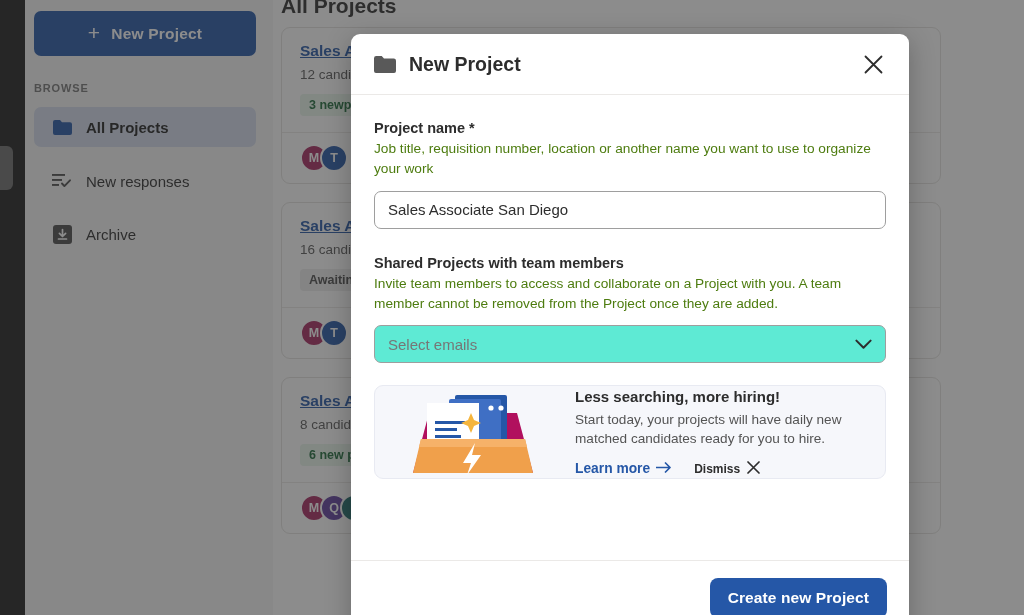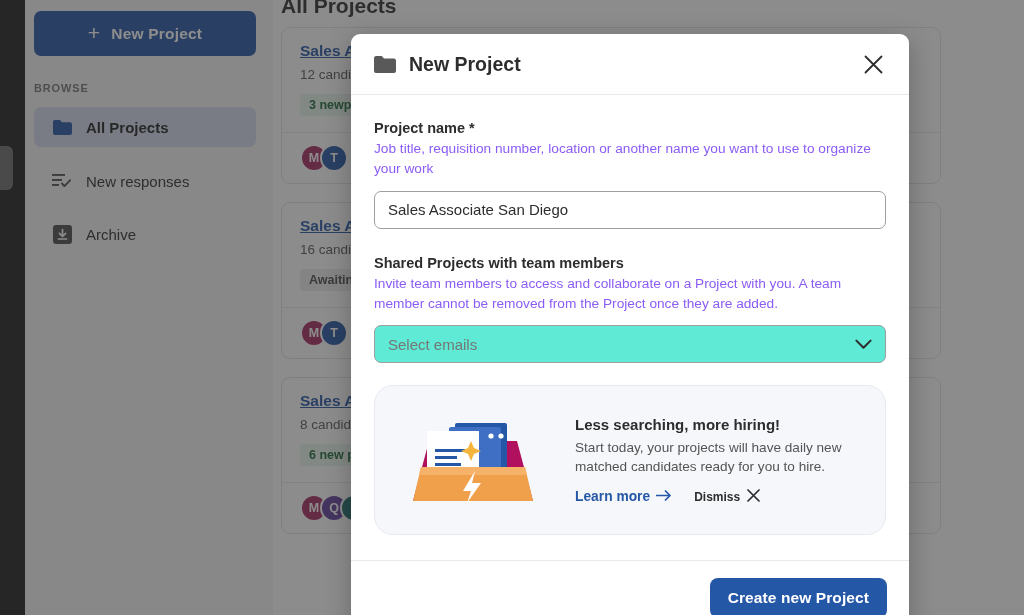--- a/index.html
+++ b/index.html
@@ -110,42 +110,42 @@
   .folder-ico { width:22px; height:17px; display:block; }
   .close-btn {
     margin-left:auto; width:30px; height:30px;
     display:flex; align-items:center; justify-content:center;
     color:#2d2d2d;
   }
 
   .modal-body { padding:25px 23px 0; flex:1 1 auto; }
   .field-label { font-size:14.5px; font-weight:bold; color:#2d2d2d; }
   .field-help {
-    font-size:13.7px; color:#8b5cf6; line-height:1.45;
+    font-size:13.7px; color:#4d7c0f; line-height:1.45;
     margin-top:3px; max-width:512px;
   }
   .text-input {
     margin-top:12px; width:512px; height:38px;
     border:1px solid #9e9e9e; border-radius:7px;
     display:flex; align-items:center; padding:0 13px;
     font-size:15px; color:#2d2d2d; background:#fff;
   }
   .select-input {
     margin-top:12px; width:512px; height:38px;
     border:1px solid #9e9e9e; border-radius:7px;
     display:flex; align-items:center; padding:0 13px;
     font-size:15px; color:#767676; background:#5eead4;
   }
   .select-input .chev { margin-left:auto; color:#2d2d2d; display:flex; }
   .section-gap { margin-top:26px; }
 
   
   .promo {
-    margin-top:22px; width:512px; height:150px;
-    background:#f6f7fb; border:1px solid #e8eaf2; border-radius:19px;
+    margin-top:22px; width:512px; height:94px;
+    background:#f6f7fb; border:1px solid #e8eaf2; border-radius:9px;
     display:flex; align-items:center; padding:0 14px 0 8px; gap:12px;
   }
   .promo-art { width:180px; height:110px; flex:0 0 180px; }
   .promo-txt { flex:1 1 auto; }
   .promo-head { font-size:15px; font-weight:bold; color:#2d2d2d; }
   .promo-body { font-size:13.6px; color:#545454; line-height:1.42; margin-top:5px; max-width:272px; }
   .promo-actions { margin-top:12px; display:flex; align-items:center; gap:22px; }
   .learn-more {
     font-size:13.8px; font-weight:bold; color:#2557a7;
     display:flex; align-items:center; gap:6px;

